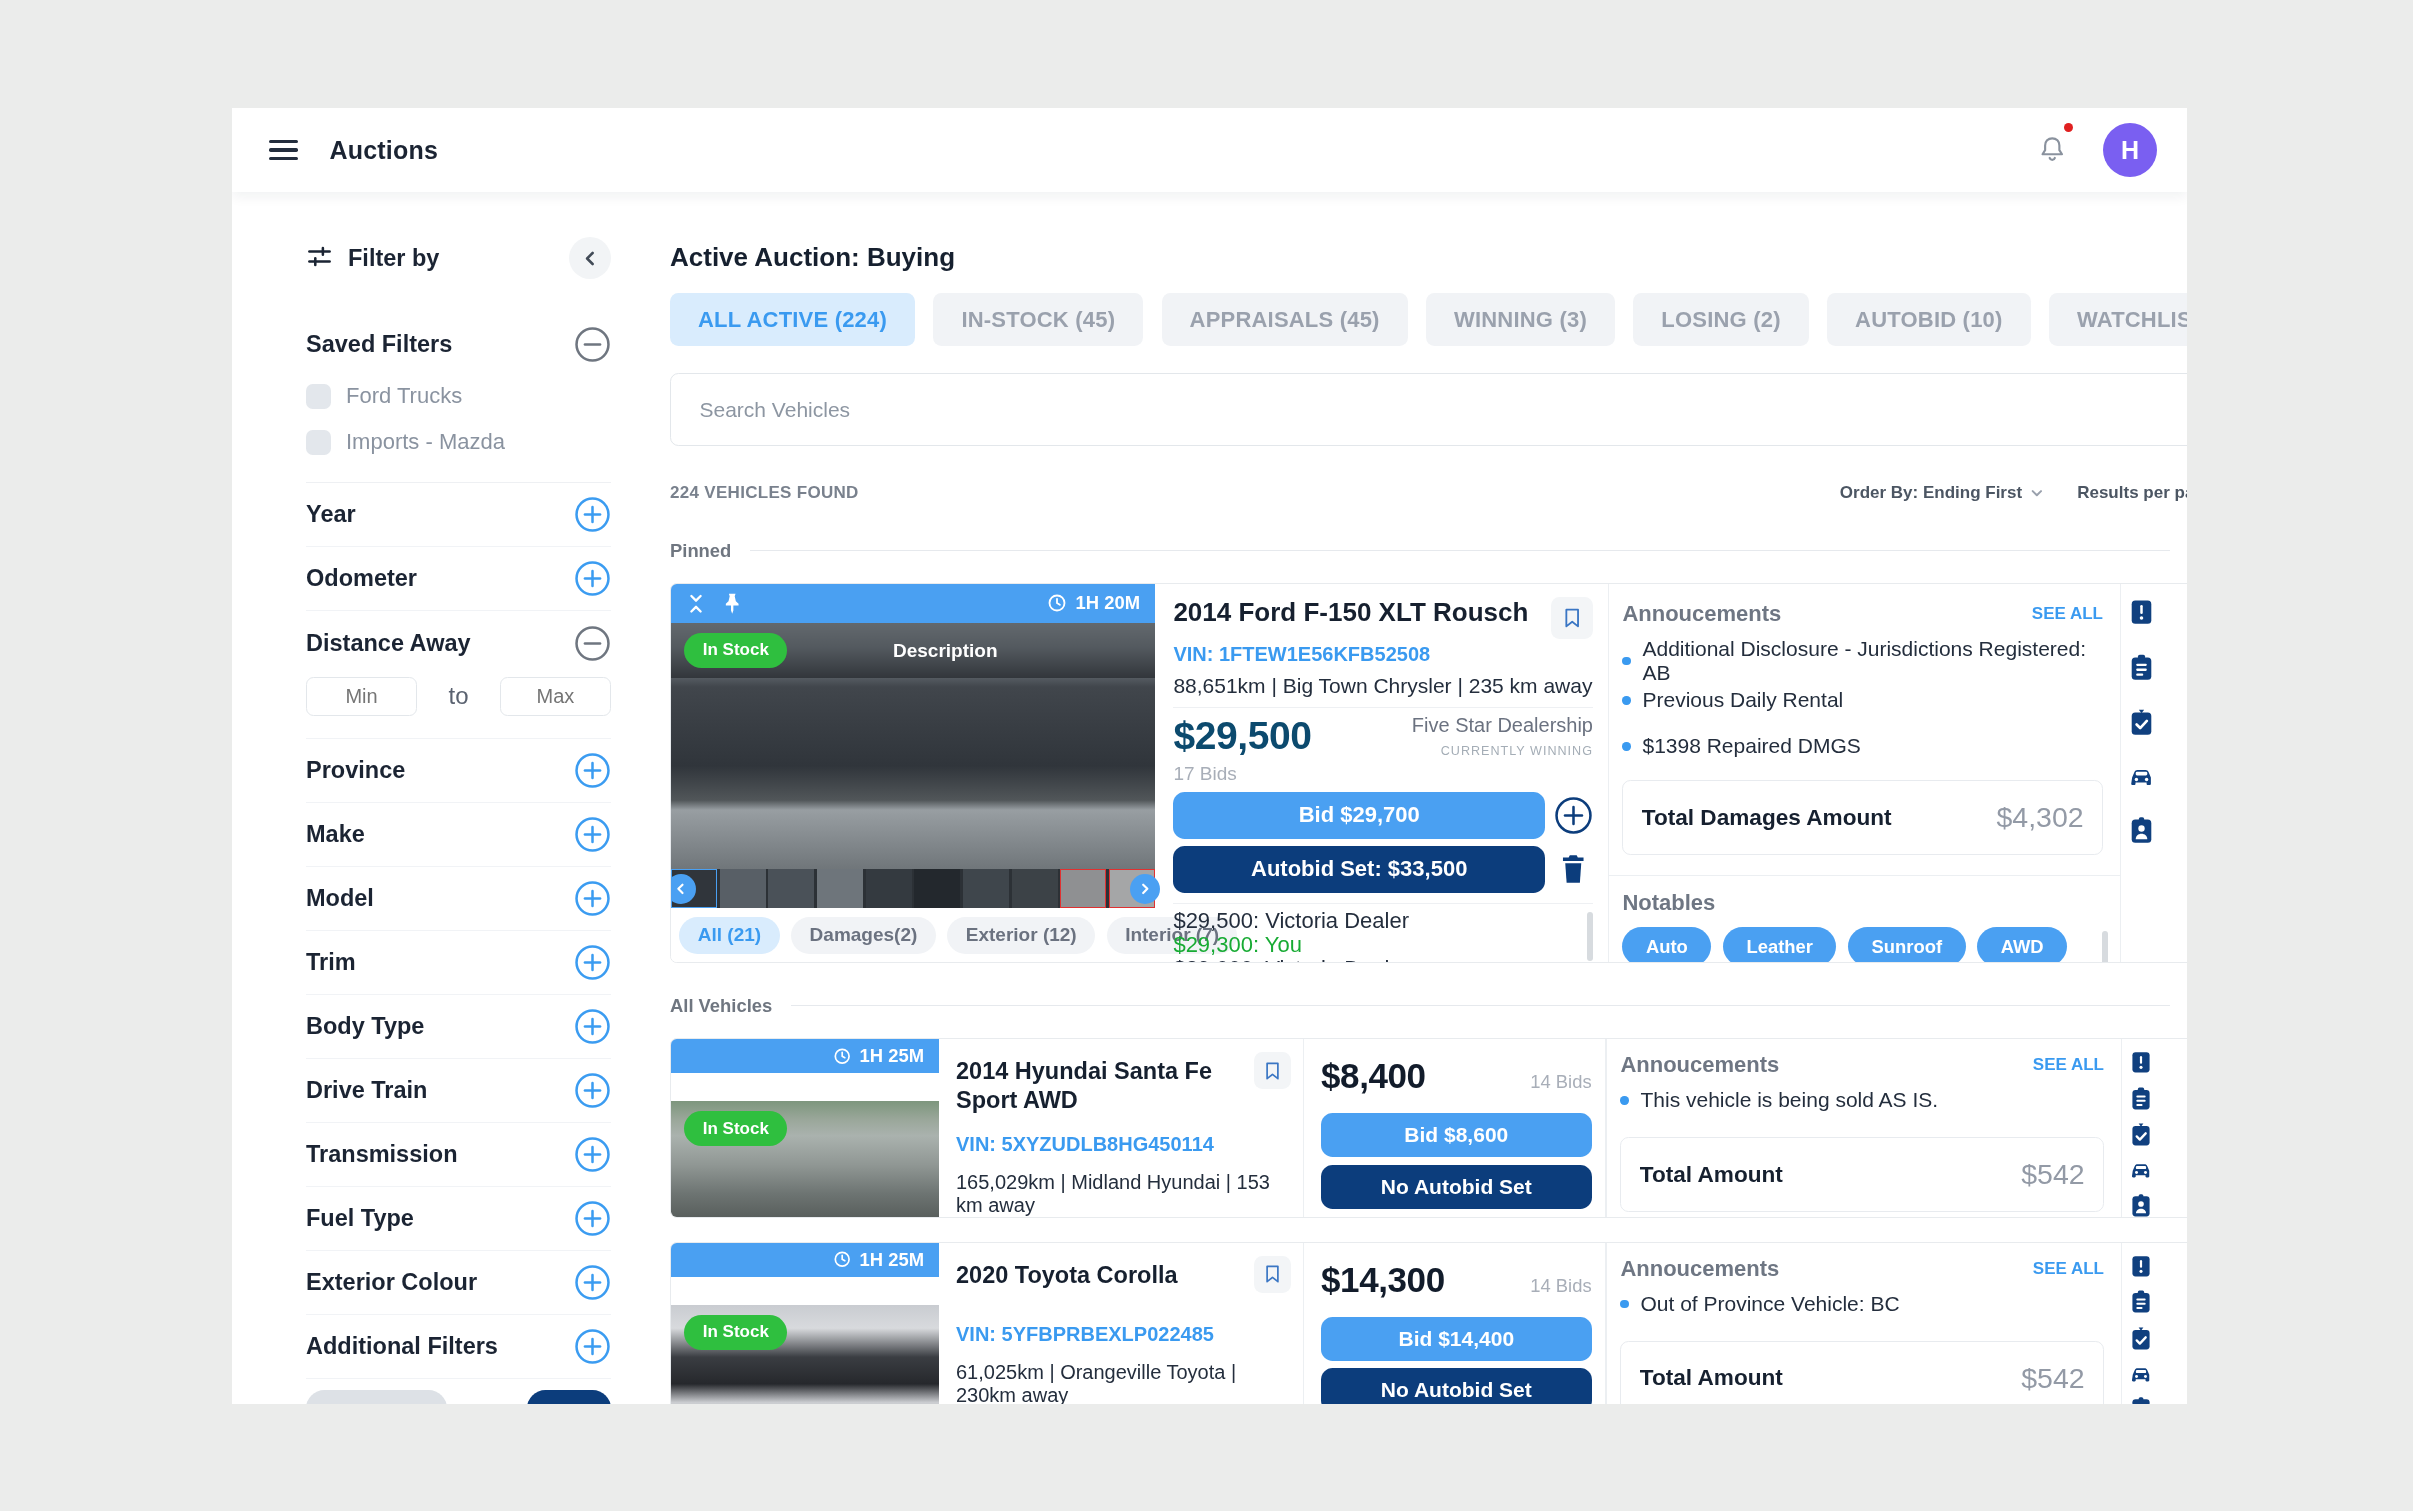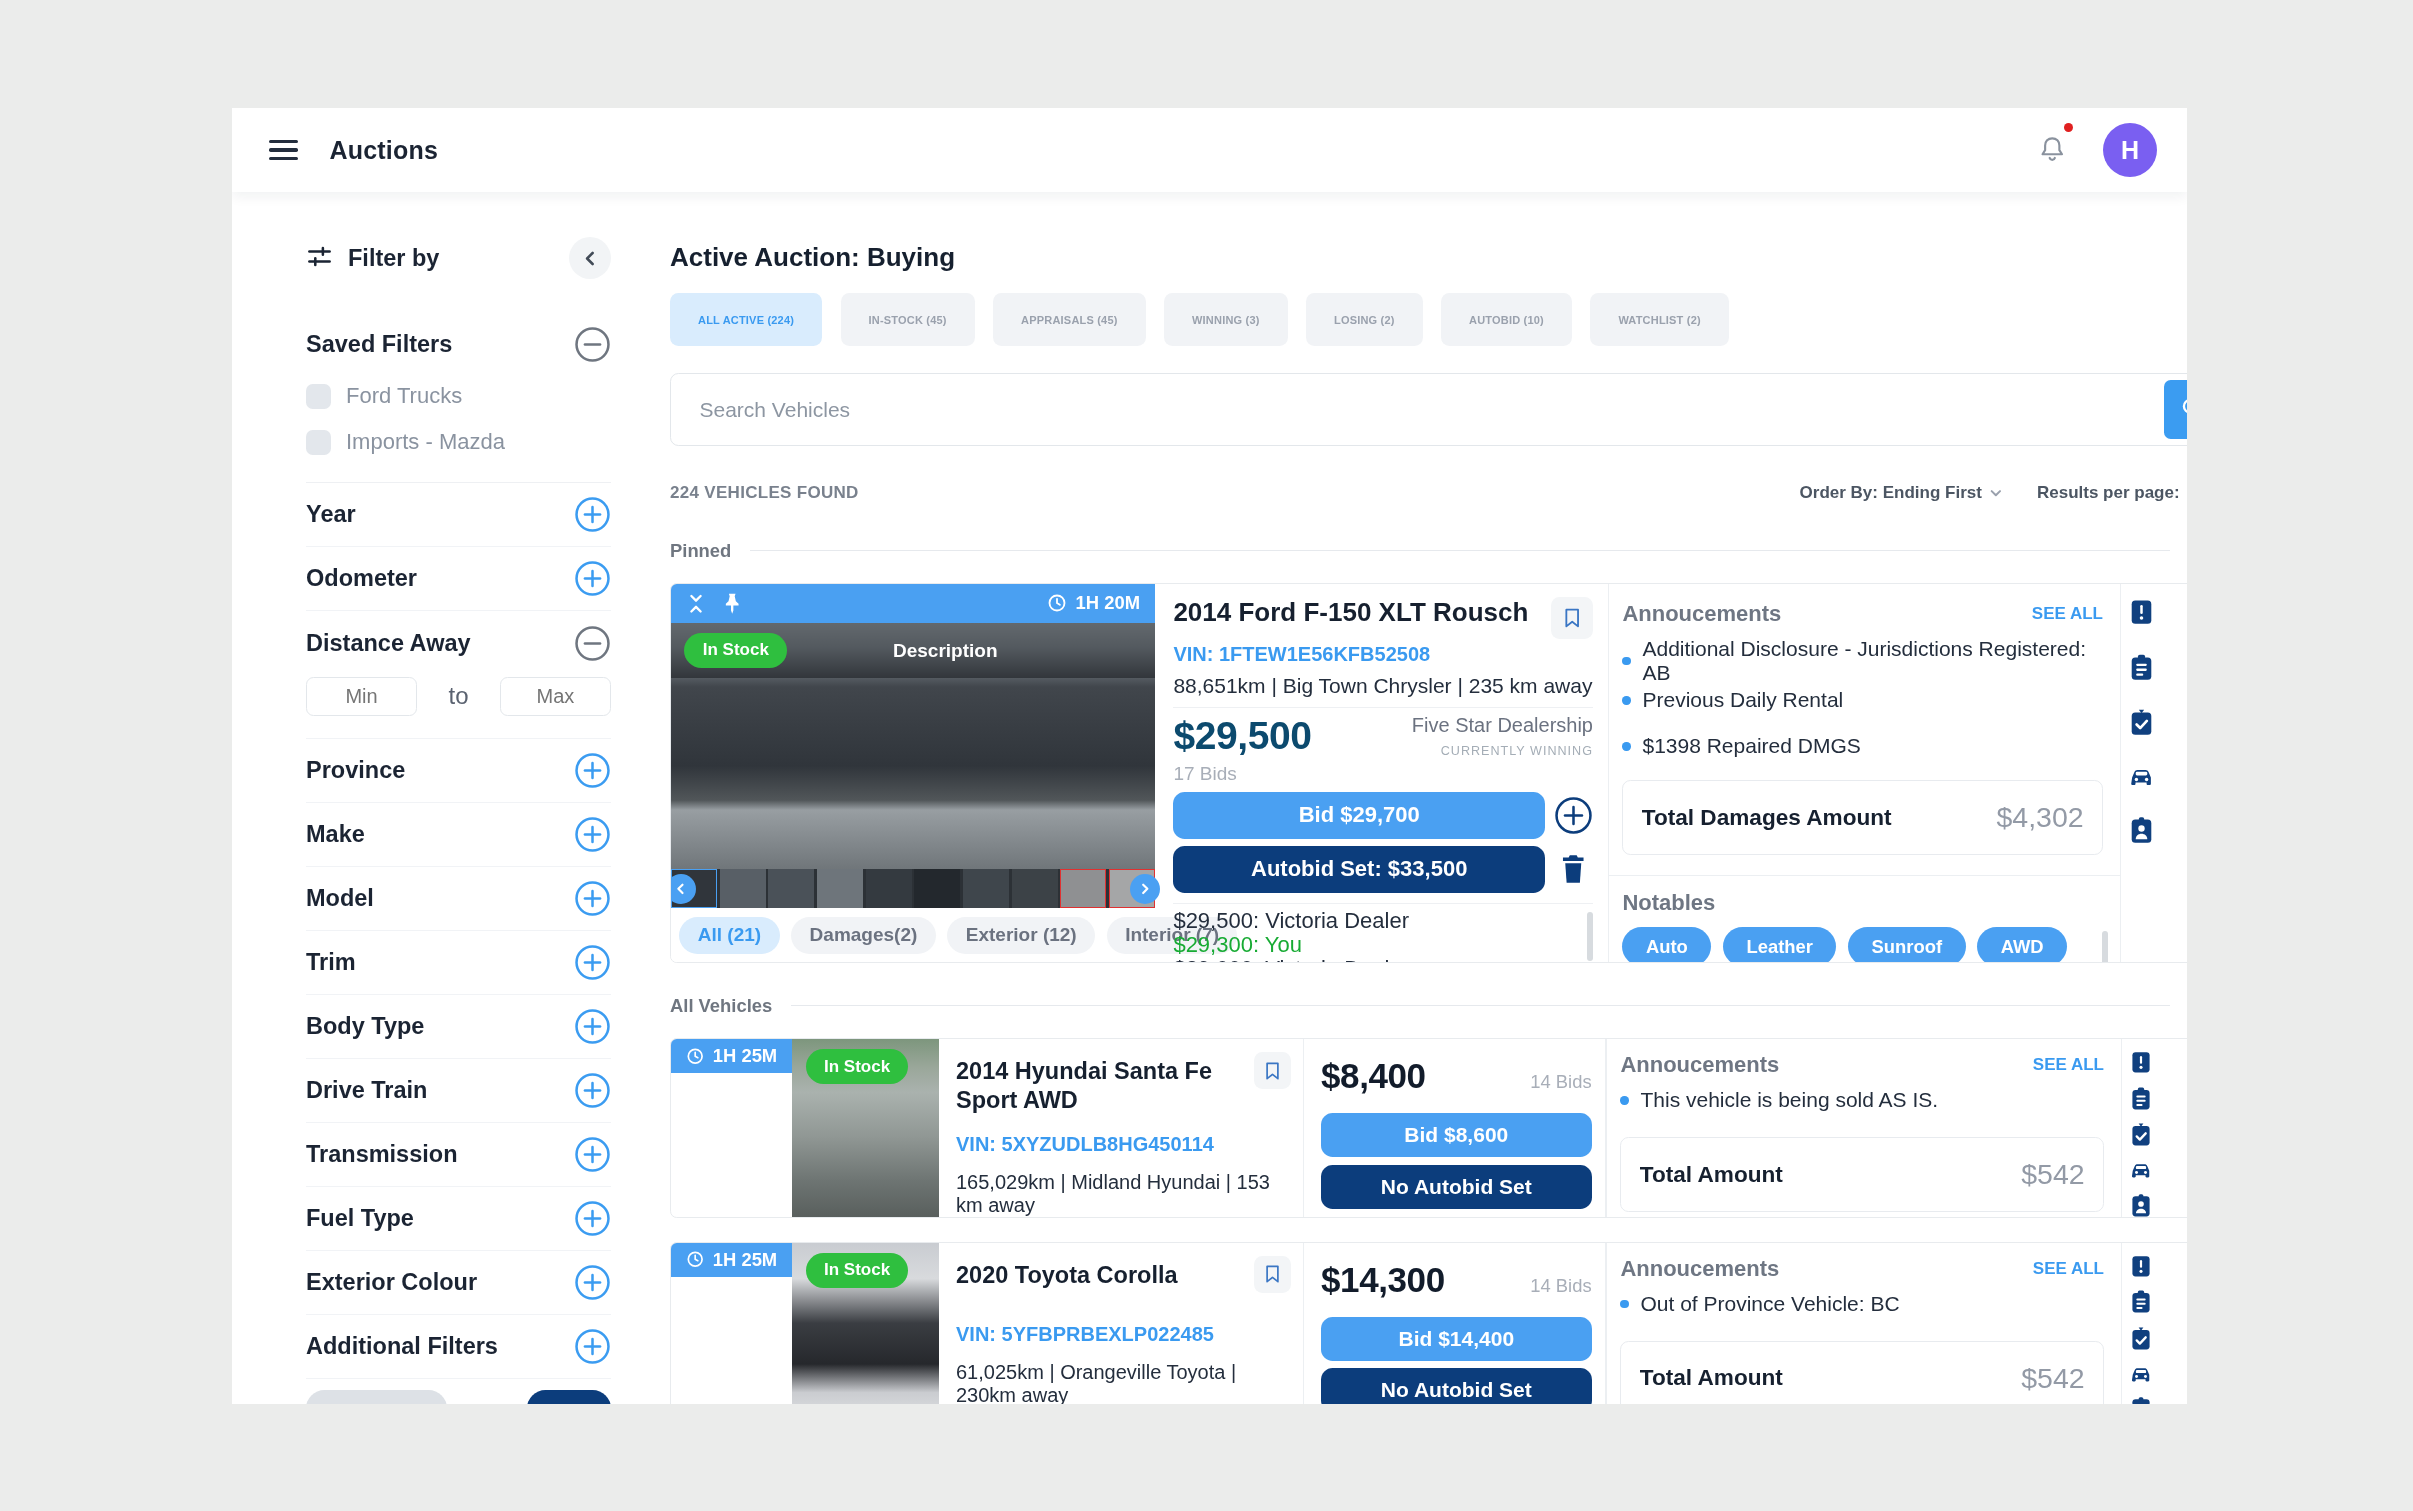--- a/index.html
+++ b/index.html
@@ -40,21 +40,21 @@
   .range-row { display:flex; align-items:center; padding:1.7px 0 22px; border-bottom:1.7px solid #f1f3f6; }
   .range-in { width:111px; height:39px; border:1.7px solid #e3e7eb; border-radius:7.5px; font-size:20px; color:#6a7280; text-align:center; outline:none; font-family:inherit; background:#fff; }
   .range-to { font-size:24px; color:#5a6270; margin:0 auto; }
   .sb-btns { display:flex; align-items:flex-start; justify-content:space-between; margin-top:11.7px; }
   .sb-btn-gray { width:141px; height:37px; border-radius:18.4px; background:#dde1e6; border:none; }
   .sb-btn-navy { width:84px; height:37px; border-radius:18.4px; background:#0c3d7c; border:none; }
 
   
   .pg-title { font-size:26px; font-weight:700; color:#16202f; }
   .tabs { display:flex; gap:18.4px; margin-top:20px; }
-  .tab { height:53px; border-radius:8.4px; background:#f1f3f6; color:#9aa1ad; font-size:11px; font-weight:700; display:flex; align-items:center; padding:0 28px; cursor:pointer; white-space:nowrap; letter-spacing:0.2px; }
+  .tab { height:53px; border-radius:8.4px; background:#f1f3f6; color:#9aa1ad; font-size:22px; font-weight:700; display:flex; align-items:center; padding:0 28px; cursor:pointer; white-space:nowrap; letter-spacing:0.2px; }
   .tab.active { background:#d9ecfd; color:#3a9af0; }
   .searchbar { margin-top:27px; height:73px; border:1.7px solid #e3e7eb; border-radius:8.4px; background:#fff; display:flex; align-items:center; padding:0 6.7px 0 28.5px; }
   .search-input { flex:1; border:none; outline:none; font-size:21px; color:#3c4554; font-family:inherit; background:transparent; }
   .search-input::placeholder { color:#8d96a2; }
   .search-btn { width:55px; height:59px; border-radius:6.7px; background:#3b9cf1; border:none; display:flex; align-items:center; justify-content:center; cursor:pointer; }
   .meta-row { display:flex; align-items:center; margin-top:37px; }
   .found { font-size:17px; font-weight:700; color:#79818d; letter-spacing:0.3px; }
   .meta-right { margin-left:auto; display:flex; align-items:center; gap:35px; }
   .orderby, .perpage { display:flex; align-items:center; gap:8.4px; font-size:17px; font-weight:700; color:#4c5663; cursor:pointer; }
   .perpage .val { color:#4c5663; }
@@ -129,21 +129,21 @@
   .not-title { font-size:22px; font-weight:700; color:#6e7683; margin-top:13.4px; }
   .chips { display:flex; flex-wrap:wrap; gap:10px 11.7px; margin-top:11.7px; padding-right:5px; position:relative; }
   .chip { height:39px; border-radius:837px; background:#4aa0f2; color:#fff; font-size:18.4px; font-weight:700; display:flex; align-items:center; padding:0 23.5px; cursor:pointer; white-space:nowrap; }
   .chip-bar { position:absolute; right:-5px; top:3.4px; width:5.9px; height:44px; border-radius:3.4px; background:#d7dbdf; }
 
   .c-rail { flex:1; border-left:1.7px solid #eceff2; padding:13.4px 0 0 8.4px; display:flex; flex-direction:column; align-items:flex-start; gap:27px; }
   .c-rail.tight { gap:11.7px; padding-top:10px; }
   .rico { cursor:pointer; display:flex; }
 
   
-  .s-img { width:268px; flex:none; display:flex; flex-direction:row; }
+  .s-img { width:268px; flex:none; display:flex; flex-direction:column;gap:28px; }
   .s-img .bluebar { height:34px; }
   .sphoto { flex:1; }
   .sphoto.hyundai { background:linear-gradient(180deg,#7d967d 0%,#9aa79a 16%,#aab2ae 30%,#909794 55%,#6d7472 80%,#595f5d 100%); }
   .sphoto.corolla { background:linear-gradient(180deg,#c9ccd1 0%,#d8dadd 20%,#3a3d42 45%,#26282c 68%,#caccd0 84%,#dfe1e4 100%); }
   .s-info { width:365px; flex:none; padding:18.4px 15px 0 17px; border-right:1.7px solid #eceff2; position:relative; }
   .s-title { font-size:23.5px; font-weight:700; color:#16202f; line-height:28.5px; padding-right:50px; }
   .s-bm { position:absolute; right:11.7px; top:13.4px; width:37px; height:37px; border-radius:8.4px; background:#f3f5f7; display:flex; align-items:center; justify-content:center; cursor:pointer; }
   .s-vin { font-size:20px; font-weight:700; color:#3a9af0; margin-top:18.4px; cursor:pointer; }
   .s-vin.gap-lg { margin-top:34px; }
   .s-meta { font-size:20px; color:#242e3d; margin-top:15px; }

